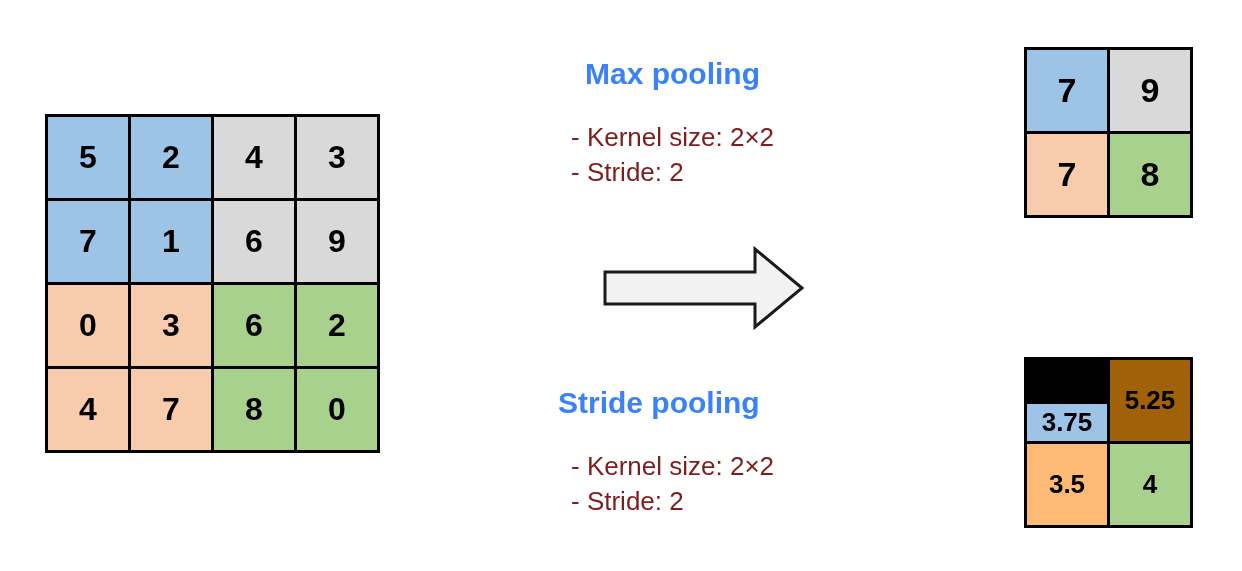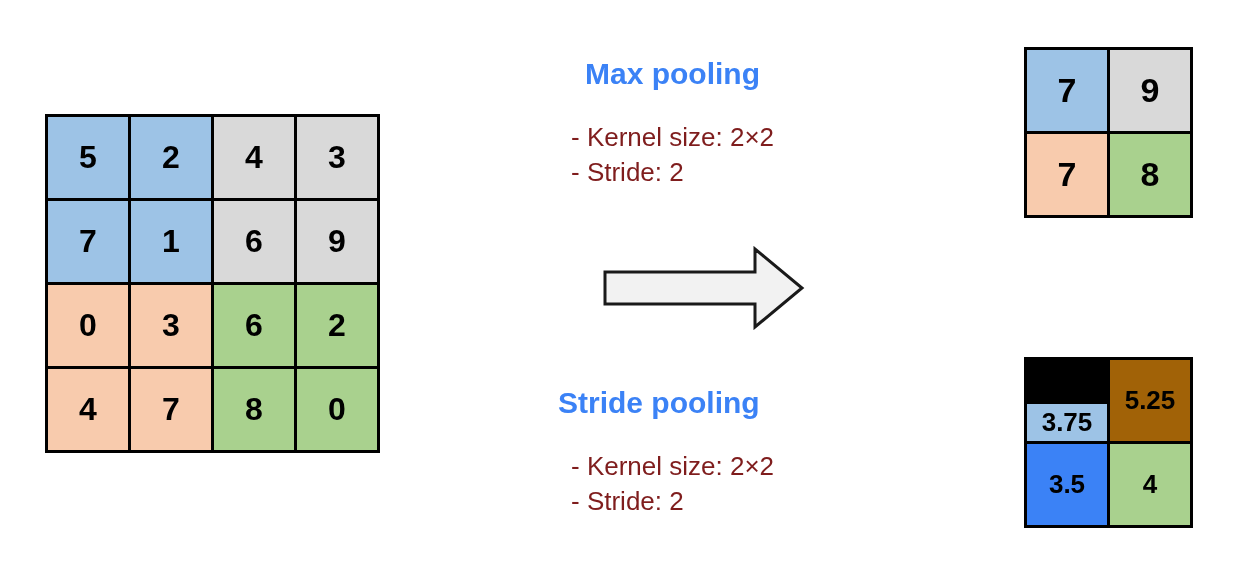--- a/index.html
+++ b/index.html
@@ -104,15 +104,15 @@
 <div id="max-grid" class="grid">
   <div class="cell" style="background-color: rgb(157, 195, 230);">7</div>
   <div class="cell" style="background-color: rgb(217, 217, 217);">9</div>
   <div class="cell" style="background-color: rgb(248, 203, 173);">7</div>
   <div class="cell" style="background-color: rgb(169, 209, 142);">8</div>
 </div>
 
 <div id="avg-grid" class="grid">
   <div class="cell" style="background-color: rgb(157, 195, 230); margin-top: 44px;">3.75</div>
   <div class="cell" style="background-color: #a16207;">5.25</div>
-  <div class="cell" style="background-color: #3b82f6;">3.5</div>
+  <div class="cell" style="background-color: #fdba74;">3.5</div>
   <div class="cell" style="background-color: rgb(169, 209, 142);">4</div>
 </div>
 
 </body></html>

